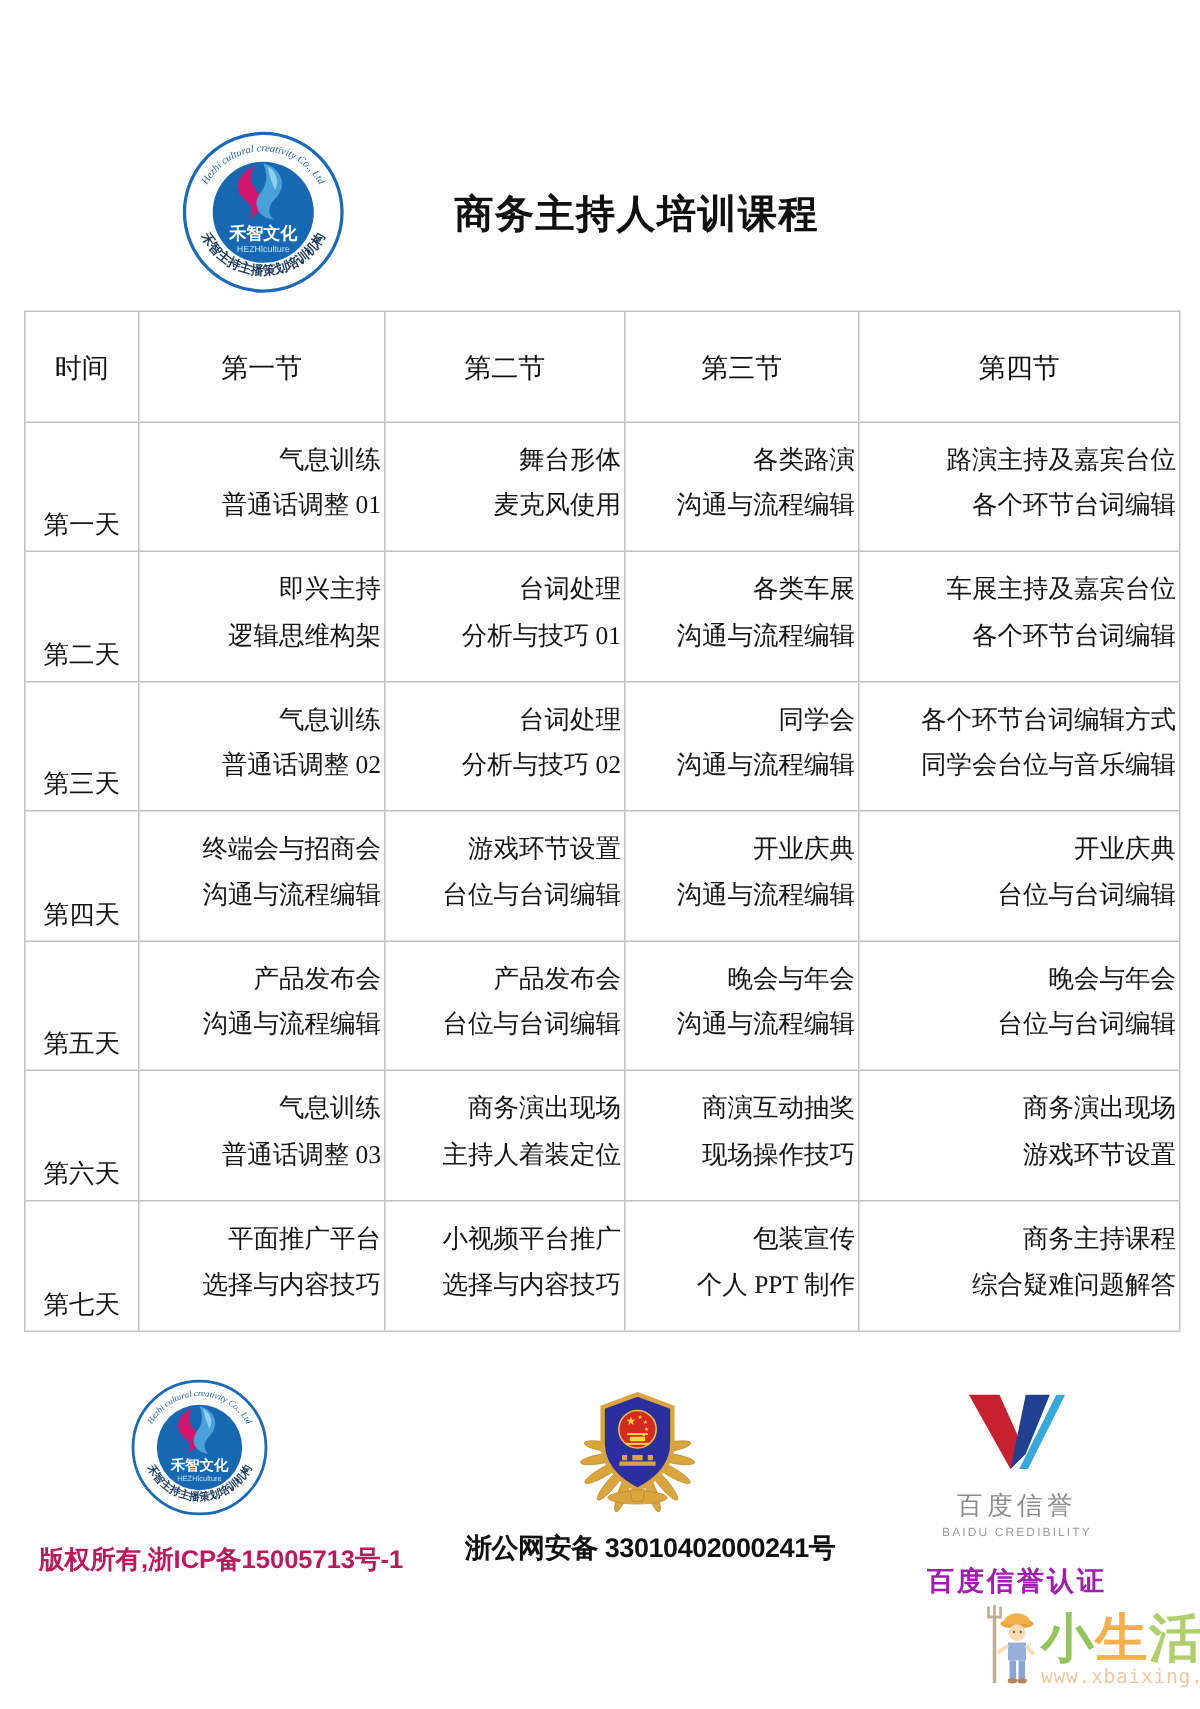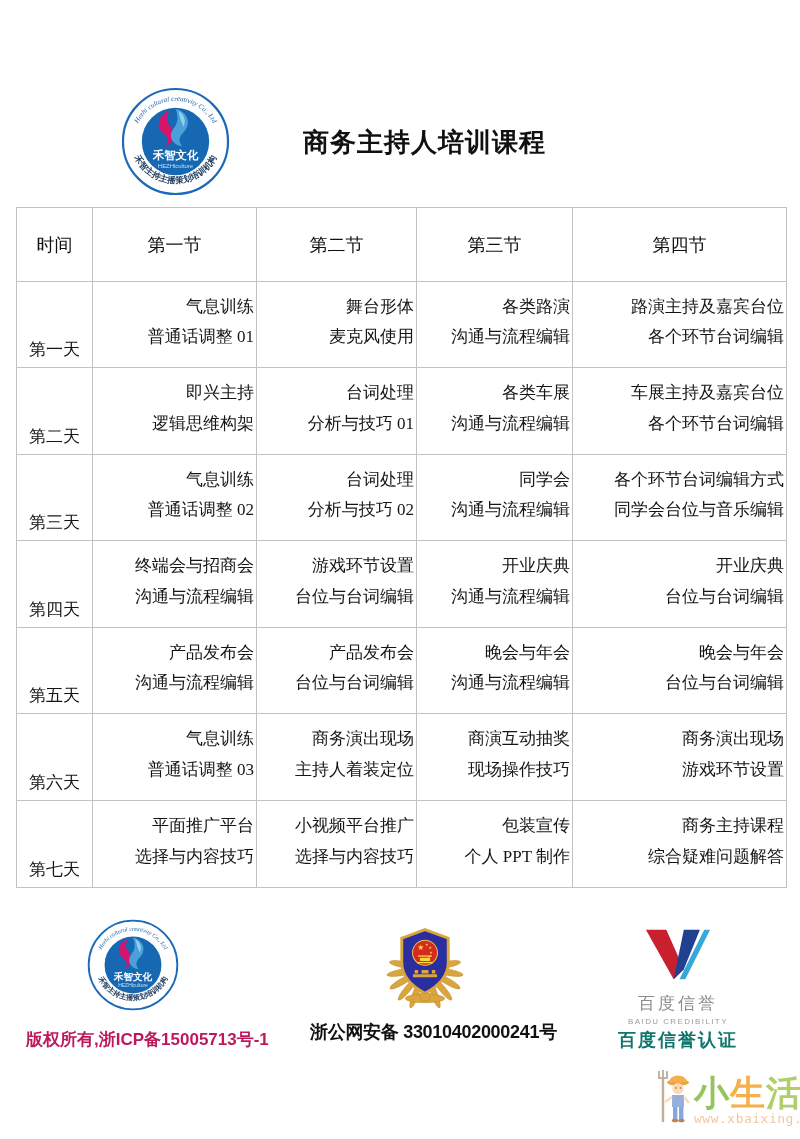--- a/index.html
+++ b/index.html
@@ -49,21 +49,21 @@
   .police-block { position:absolute; left:310px; top:920px; width:230px; text-align:center; }
   .police-badge-svg { width:86px; height:88px; display:block; margin:0 auto; }
   .police-record {
     margin-top:12px; font-size:18px; font-weight:700; color:#111;
     white-space:nowrap; letter-spacing:-0.3px;
   }
   .baidu-block { position:absolute; left:610px; top:928px; width:136px; text-align:center; }
   .baidu-v-svg { width:70px; height:56px; display:block; margin:0 auto; }
   .baidu-cn { margin-top:8px; font-size:17px; color:#8c8c8c; letter-spacing:3px; white-space:nowrap; }
   .baidu-en { margin-top:2px; font-size:8px; color:#9c9c9c; letter-spacing:1.4px; white-space:nowrap; }
-  .baidu-cert { margin-top:2px; font-size:18px; font-weight:600; color:#0f766e; letter-spacing:2px; white-space:nowrap; }
+  .baidu-cert { margin-top:16px; font-size:18px; font-weight:600; color:#a21caf; letter-spacing:2px; white-space:nowrap; }
 
   
   .watermark { position:absolute; left:656px; top:1070px; display:flex; align-items:flex-end; opacity:0.92; }
   .farmer-svg { width:36px; height:56px; flex:none; }
   .wm-right { margin-left:2px; }
   .wm-name { font-size:35px; font-weight:bold; line-height:1; letter-spacing:1px; white-space:nowrap;
              font-family:"Liberation Sans","DejaVu Sans",sans-serif; }
   .wm-c1 { color:#8cc04e; } .wm-c2 { color:#f5a93c; } .wm-c3 { color:#a9cc5e; }
   .wm-url { margin-top:1px; font-size:13px; color:#eec39a; letter-spacing:0.5px;
             font-family:"DejaVu Sans Mono","Liberation Mono",monospace; white-space:nowrap; }

